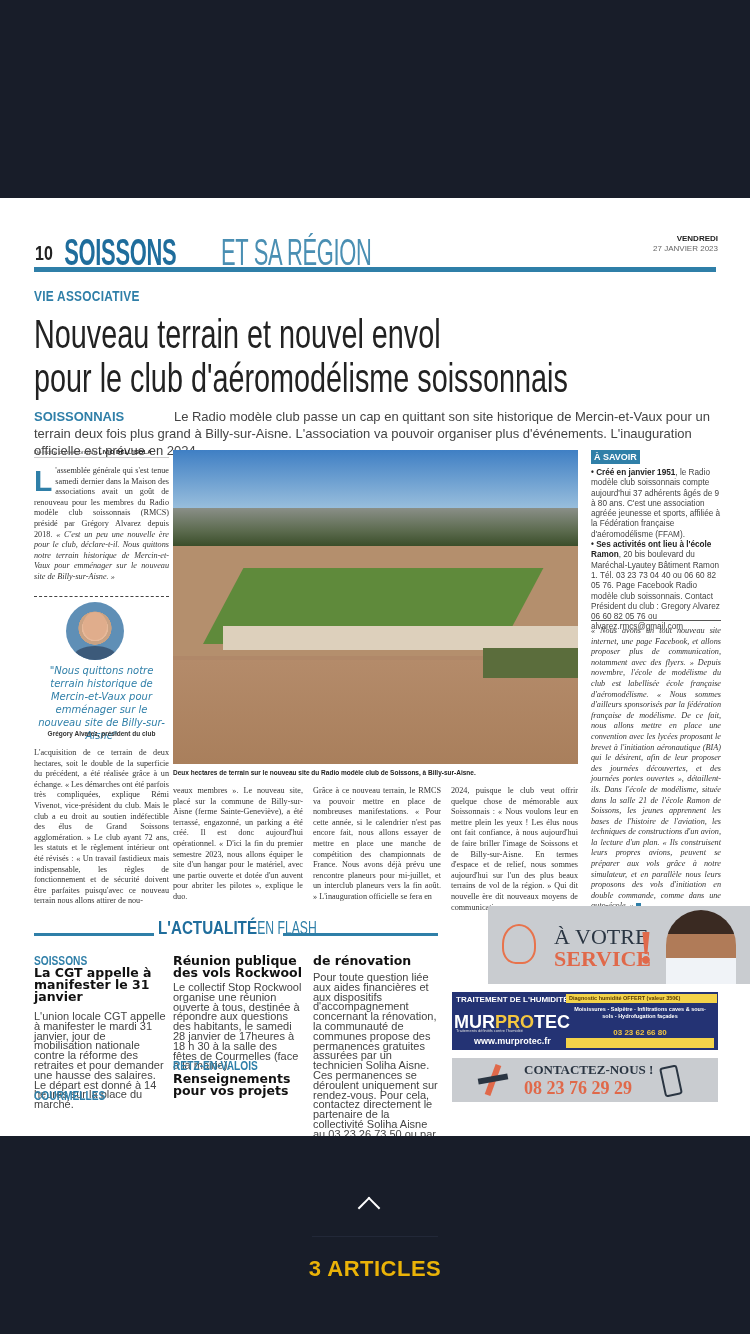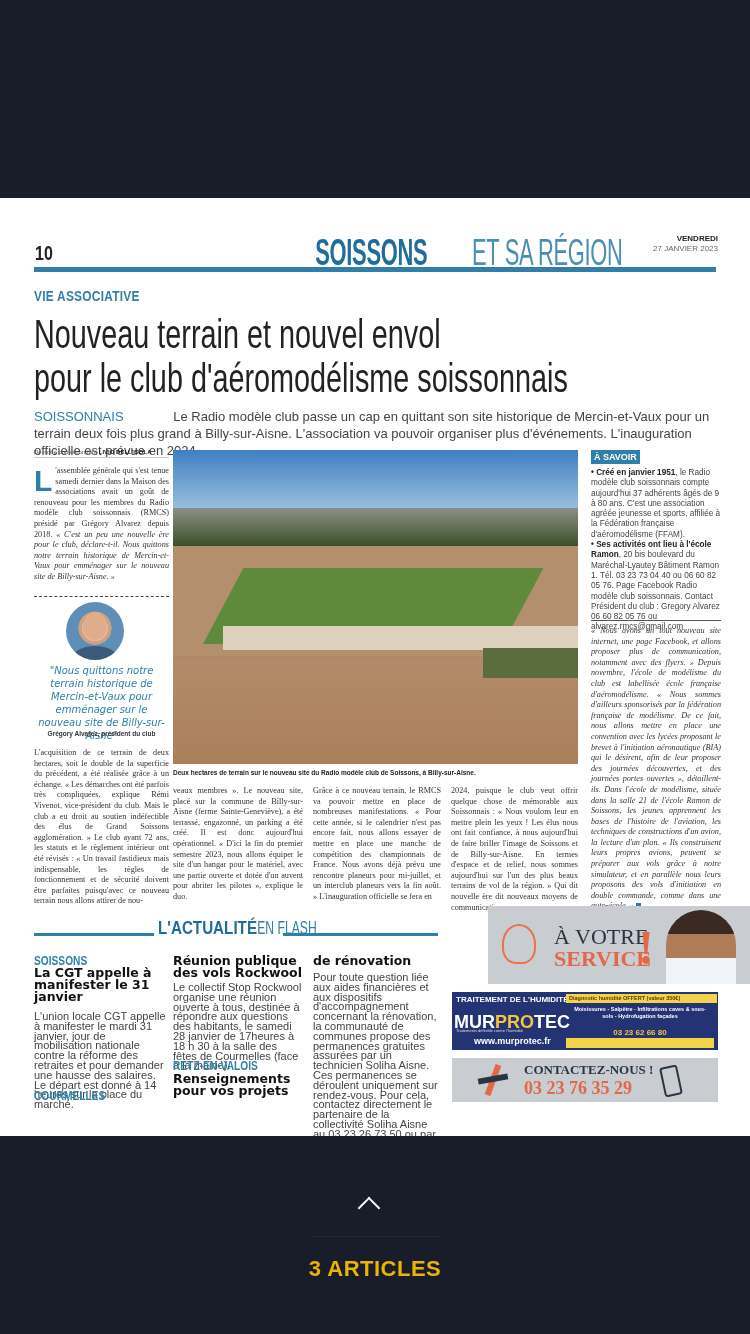--- a/index.html
+++ b/index.html
@@ -2,35 +2,35 @@
 <html><head>
 <meta charset="utf-8">
 <style>
   html, body { margin:0; padding:0; }
   body { width:750px; height:1334px; background:#181d29; position:relative; overflow:hidden; font-family:"Liberation Sans", sans-serif; }
   .top-bar { position:absolute; left:0; top:0; width:750px; height:198px; background:#181d29; }
   .page { position:absolute; left:0; top:198px; width:750px; height:938px; background:#ffffff; overflow:hidden; }
   .bottom-bar { position:absolute; left:0; top:1136px; width:750px; height:198px; background:#181d29; }
 
   .page-num { position:absolute; left:35px; top:44px; font-size:20px; font-weight:bold; color:#222; font-family:"Liberation Sans", sans-serif; transform:scaleX(0.8); transform-origin:left; }
-  .section-title { position:absolute; left:0; width:692px; top:34px; text-align:right; font-size:36px; color:#2f7fa8; letter-spacing:-0.5px; }
+  .section-title { position:absolute; left:0; width:692px; top:34px; text-align:left; font-size:36px; color:#2f7fa8; letter-spacing:-0.5px; }
   .section-title .bold { font-weight:bold; color:#1f6d9c; }
   .section-title .light { font-weight:normal; color:#4a8fb3; }
   .section-title span { display:inline-block; transform:scaleX(0.78); }
   .date-box { position:absolute; right:32px; top:36px; text-align:right; font-size:8px; color:#333; line-height:10px;margin-left:22px; }
   .date-box .day { font-weight:bold; color:#222; }
   .date-box .date { color:#666; }
   .header-rule { position:absolute; left:34px; right:34px; top:69px; height:5px; background:#2f7fa8; }
 
   .kicker { position:absolute; left:34px; top:90px; font-size:14px; font-weight:bold; color:#2f7fa8; transform:scaleX(0.85); transform-origin:left; letter-spacing:0.3px; }
   .headline { position:absolute; left:34px; top:114px; width:700px; font-size:40px; line-height:44px; color:#222; font-weight:normal; }
   .headline span { display:inline-block; transform:scaleX(0.72); transform-origin:left; white-space:nowrap; }
 
   .chapo { position:absolute; left:34px; top:210px; width:680px; font-size:13px; line-height:17px; color:#444; }
-  .chapo .lead { font-weight:normal; color:#2f7fa8; }
+  .chapo .lead { font-weight:bold; color:#2f7fa8; }
   .chapo span.t { display:inline;margin-left:46px; }
 
   .byline { position:absolute; left:34px; top:251px; font-size:6px; color:#555; }
   .byline b { color:#222; }
   .byline-rule { position:absolute; left:34px; top:259px; width:135px; height:1px; background:#ccc; }
 
   .col { position:absolute; font-family:"Liberation Serif", serif; font-size:8.2px; line-height:10.6px; color:#333; text-align:justify; }
   .col i { font-style:italic; }
   .dropcap { float:left; font-family:"Liberation Sans", sans-serif; font-size:30px; line-height:26px; font-weight:bold; color:#2f7fa8; margin:2px 3px 0 0; }
 
@@ -204,21 +204,21 @@
     <div class="url">www.murprotec.fr</div>
     <div class="serv">Moisissures - Salpêtre - Infiltrations caves &amp; sous-sols - Hydrofugation façades</div>
     <div class="phone">03 23 62 66 80</div>
     <div class="yel"></div>
   </div>
 
   <div class="ad3">
     <div class="cross1"></div>
     <div class="cross2"></div>
     <div class="ct">CONTACTEZ-NOUS !</div>
-    <div class="num">03 23 76 35 29</div>
+    <div class="num">08 23 76 29 29</div>
     <div class="phone-icon"></div>
   </div>
 </div>
 
 <div class="bottom-bar"></div>
 <div class="chev"></div>
 <div class="chev-rule"></div>
 <div class="articles">3 ARTICLES</div>
 
 </body></html>

